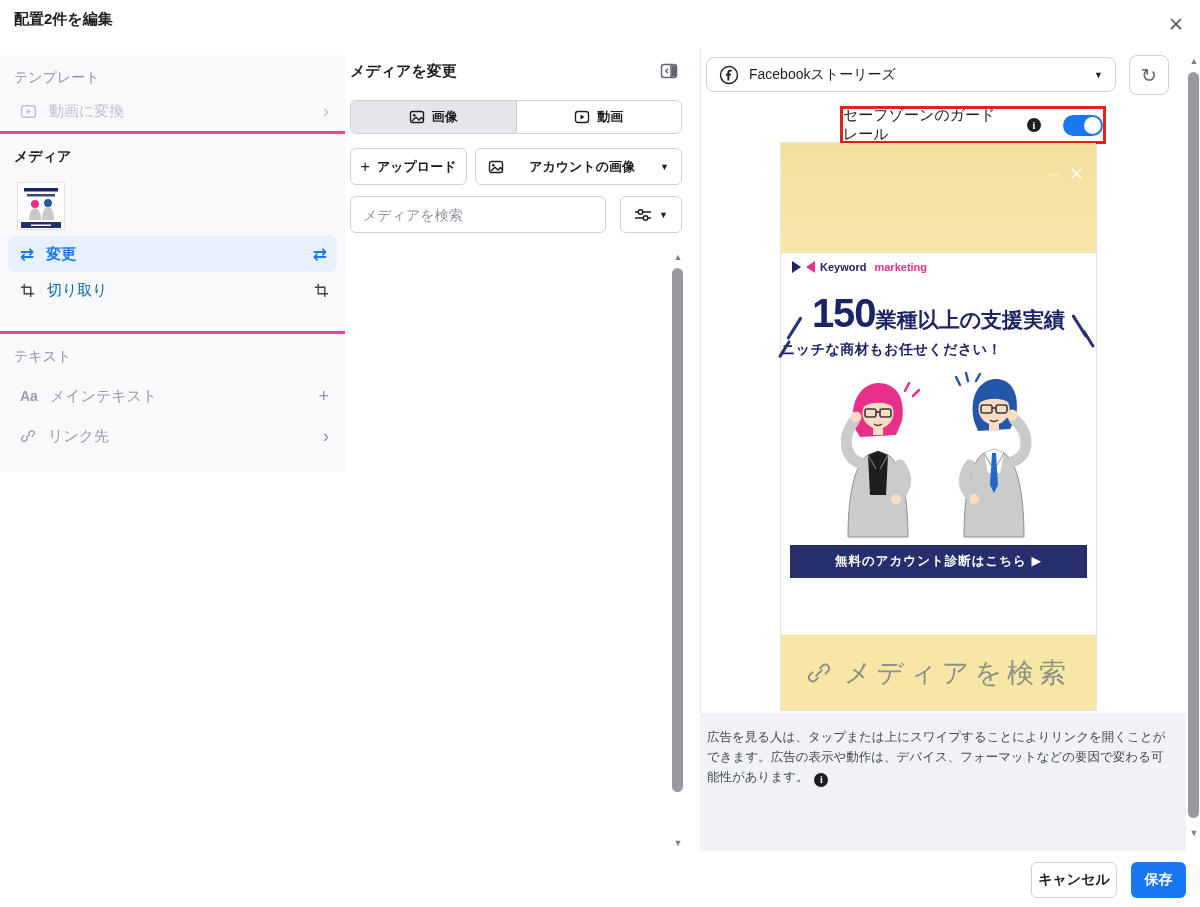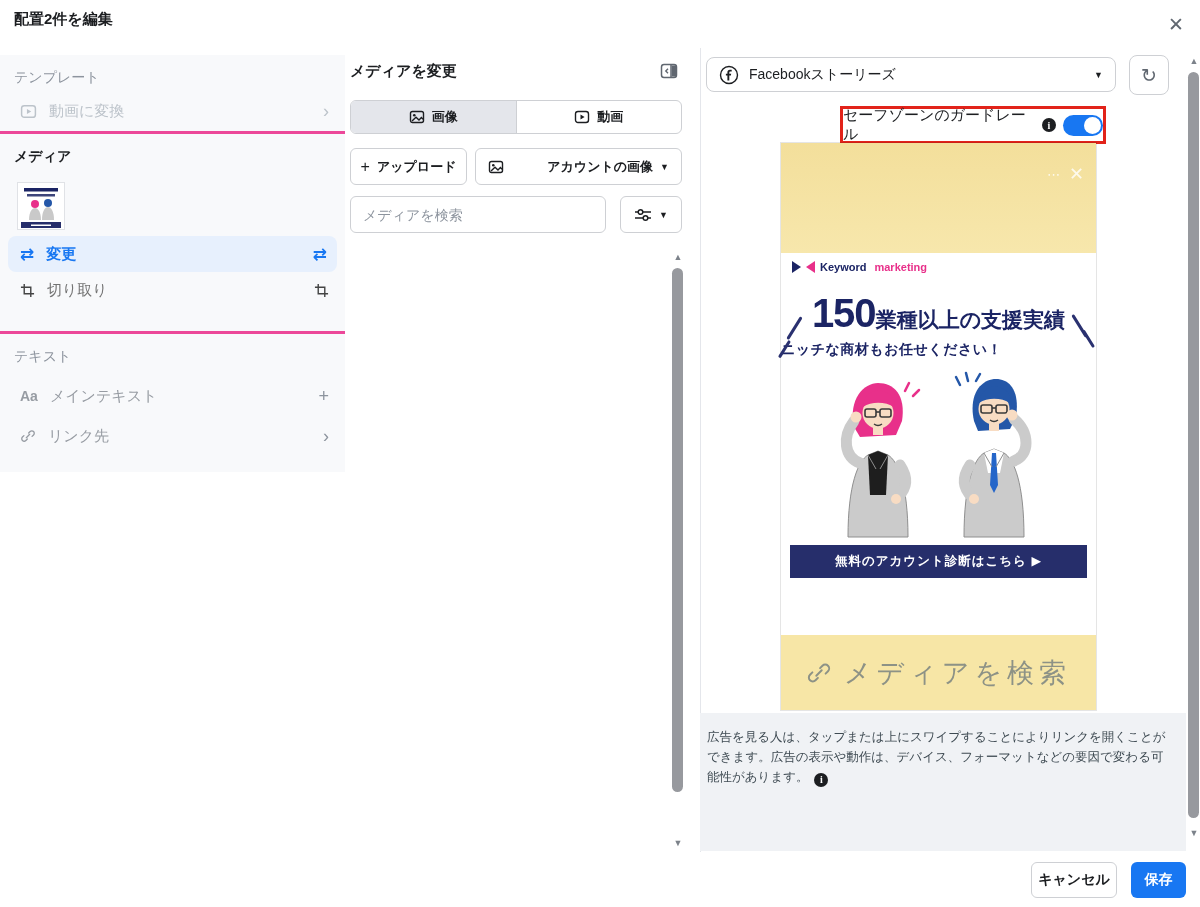--- a/index.html
+++ b/index.html
@@ -26,21 +26,21 @@
   .sb-row.active { background:#E7F0FD; border-radius:8px; margin:0 8px; padding:0 10px 0 12px;
                    color:#1877F2; font-weight:bold; }
   .sb-thumb { margin:10px 0 6px 17px; width:48px; height:48px; display:block; cursor:pointer; }
   .glyph { display:inline-flex; align-items:center; justify-content:center; }
   .chev { color:#8D949E; font-size:18px; line-height:1; }
   .chev.dim { color:#BCC3CA; }
   .plus { color:#8D949E; font-size:18px; line-height:1; }
   .aa { font-size:14px; color:#979CA3; font-weight:bold; }
   .swap-glyph { color:#1877F2; font-size:17px; font-weight:bold; line-height:1; }
   .gray-label { color:#979CA3; }
-  .dark-label { color:#737373; }
+  .dark-label { color:#0369a1; }
 
   
   .mid-header { left:350px; top:62px; font-size:15px; font-weight:bold; }
   .collapse-icon { left:660px; top:62px; width:18px; height:18px; cursor:pointer; }
   .seg { left:350px; top:100px; width:332px; height:34px; border:1px solid #CED0D4; border-radius:6px;
          display:flex; overflow:hidden; background:#fff; }
   .seg-tab { flex:1; display:flex; align-items:center; justify-content:center; gap:7px;
              font-size:13px; font-weight:bold; cursor:pointer; }
   .seg-tab.selected { background:#E4E6EB; border-right:1px solid #CED0D4; }
   .btn { border:1px solid #CED0D4; border-radius:6px; background:#fff; display:flex; align-items:center;
@@ -61,21 +61,21 @@
   .sb-thumb-bar { width:11px; background:#97999E; border-radius:6px; cursor:pointer; }
 
   
   .placement-dd { left:706px; top:57px; width:410px; height:35px; border:1px solid #CED0D4; border-radius:8px;
                   display:flex; align-items:center; gap:10px; padding:16px 12px; font-size:14px; background:#fff; cursor:pointer; }
   .placement-dd .grow { flex:1; }
   .refresh-btn { left:1129px; top:55px; width:40px; height:40px; border:1px solid #CED0D4; border-radius:8px;
                  display:flex; align-items:center; justify-content:center; font-size:19px; color:#606770;
                  background:#fff; cursor:pointer; }
   .redbox { left:840px; top:106px; width:266px; height:38px; border:3px solid #E2231A;
-            display:flex; align-items:center; justify-content:center; gap:7px; background:#fff; }
+            display:flex; align-items:center; justify-content:center; gap:22px; background:#fff; }
   .safe-label { font-size:15px; color:#1c1e21; }
   .info-i { width:14px; height:14px; border-radius:50%; background:#1c1e21; color:#fff; font-size:10px;
             font-weight:bold; display:inline-flex; align-items:center; justify-content:center;
             font-family:"Liberation Serif",serif; flex:none; }
   .toggle { width:40px; height:21px; border-radius:11px; background:#1877F2; position:relative; cursor:pointer; flex:none; }
   .toggle::after { content:""; position:absolute; right:2px; top:2px; width:17px; height:17px;
                    background:#fff; border-radius:50%; }
 
   
   .preview { left:781px; top:143px; width:315px; height:567px; background:#fff;
@@ -237,21 +237,21 @@
     <span>アップロード</span>
   </div>
   <div class="abs btn account-btn">
     <span class="glyph">
       <svg width="16" height="16" viewBox="0 0 16 16">
           <rect x="1.5" y="2.5" width="13" height="11" rx="2" fill="none" stroke="#1c1e21" stroke-width="1.4"></rect>
           <circle cx="5.3" cy="6.3" r="1.3" fill="#1c1e21"></circle>
           <path d="M3 12 L7 8.2 L10 11 L12.4 8.6 L14 10.2" fill="none" stroke="#1c1e21" stroke-width="1.4"></path>
         </svg>
     </span>
-    <span class="grow" style="text-align:right;">アカウントの画像</span>
+    <span class="grow" style="text-align:center;">アカウントの画像</span>
     <span class="caret">▼</span>
   </div>
 
   <input class="abs search-input" placeholder="メディアを検索" style="">
   <div class="abs btn filter-btn">
     <span class="glyph">
       <svg width="18" height="14" viewBox="0 0 18 14">
           <path d="M1 4 H17" stroke="#1c1e21" stroke-width="1.5"></path>
           <circle cx="6.5" cy="4" r="2.3" fill="#fff" stroke="#1c1e21" stroke-width="1.5"></circle>
           <path d="M1 10 H17" stroke="#1c1e21" stroke-width="1.5"></path>

